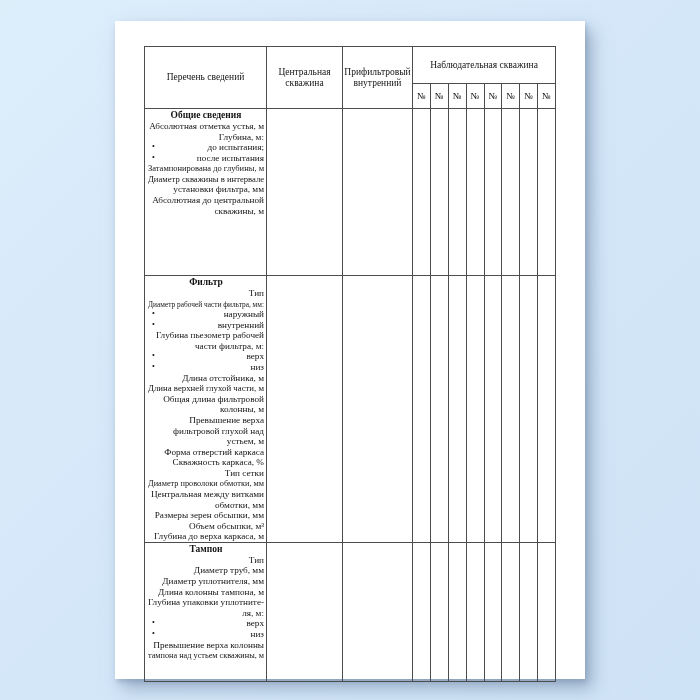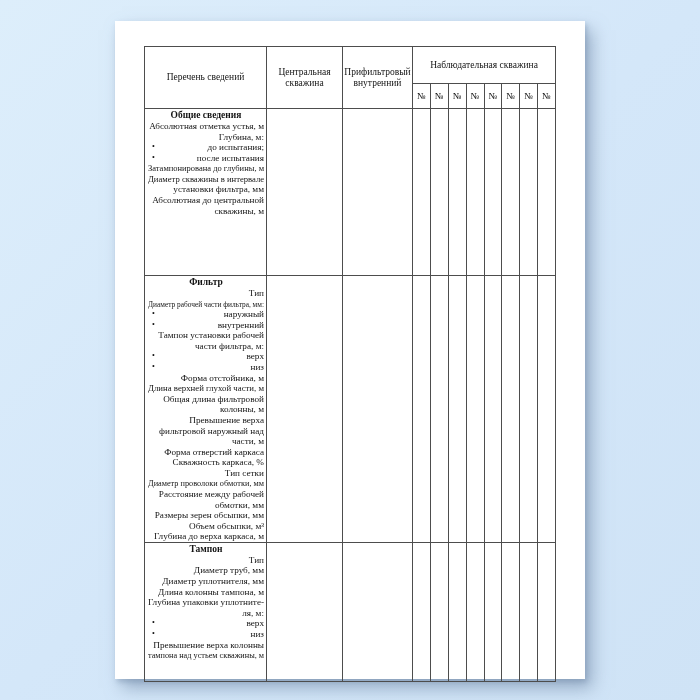--- a/index.html
+++ b/index.html
@@ -107,36 +107,36 @@
           <td></td>
           <td></td>
         </tr>
         <tr>
           <td class="label-cell">
             <div class="sec-title">Фильтр</div>
             <div class="line"><span class="txt">Тип</span></div>
             <div class="line"><span class="txt" style="transform: scaleX(0.801814);">Диаметр рабочей части фильтра, мм:</span></div>
             <div class="line bullet"><span class="dot">•</span><span class="txt">наружный</span></div>
             <div class="line bullet"><span class="dot">•</span><span class="txt">внутренний</span></div>
-            <div class="line"><span class="txt">Тампон установки рабочей</span></div>
+            <div class="line"><span class="txt">Глубина пьезометр рабочей</span></div>
             <div class="line"><span class="txt">части фильтра, м:</span></div>
             <div class="line bullet"><span class="dot">•</span><span class="txt">верх</span></div>
             <div class="line bullet"><span class="dot">•</span><span class="txt">низ</span></div>
-            <div class="line"><span class="txt">Форма отстойника, м</span></div>
+            <div class="line"><span class="txt">Длина отстойника, м</span></div>
             <div class="line"><span class="txt" style="transform: scaleX(0.954978);">Длина верхней глухой части, м</span></div>
             <div class="line"><span class="txt">Общая длина фильтровой</span></div>
             <div class="line"><span class="txt">колонны, м</span></div>
             <div class="line"><span class="txt">Превышение верха</span></div>
-            <div class="line"><span class="txt">фильтровой наружный над</span></div>
-            <div class="line"><span class="txt">части, м</span></div>
+            <div class="line"><span class="txt">фильтровой глухой над</span></div>
+            <div class="line"><span class="txt">устьем, м</span></div>
             <div class="line"><span class="txt">Форма отверстий каркаса</span></div>
             <div class="line"><span class="txt">Скважность каркаса, %</span></div>
             <div class="line"><span class="txt">Тип сетки</span></div>
             <div class="line"><span class="txt" style="transform: scaleX(0.899443);">Диаметр проволоки обмотки, мм</span></div>
-            <div class="line"><span class="txt">Расстояние между рабочей</span></div>
+            <div class="line"><span class="txt">Центральная между витками</span></div>
             <div class="line"><span class="txt">обмотки, мм</span></div>
             <div class="line"><span class="txt">Размеры зерен обсыпки, мм</span></div>
             <div class="line"><span class="txt">Объем обсыпки, м³</span></div>
             <div class="line"><span class="txt">Глубина до верха каркаса, м</span></div>
           </td>
           <td></td>
           <td></td>
           <td></td>
           <td></td>
           <td></td>

